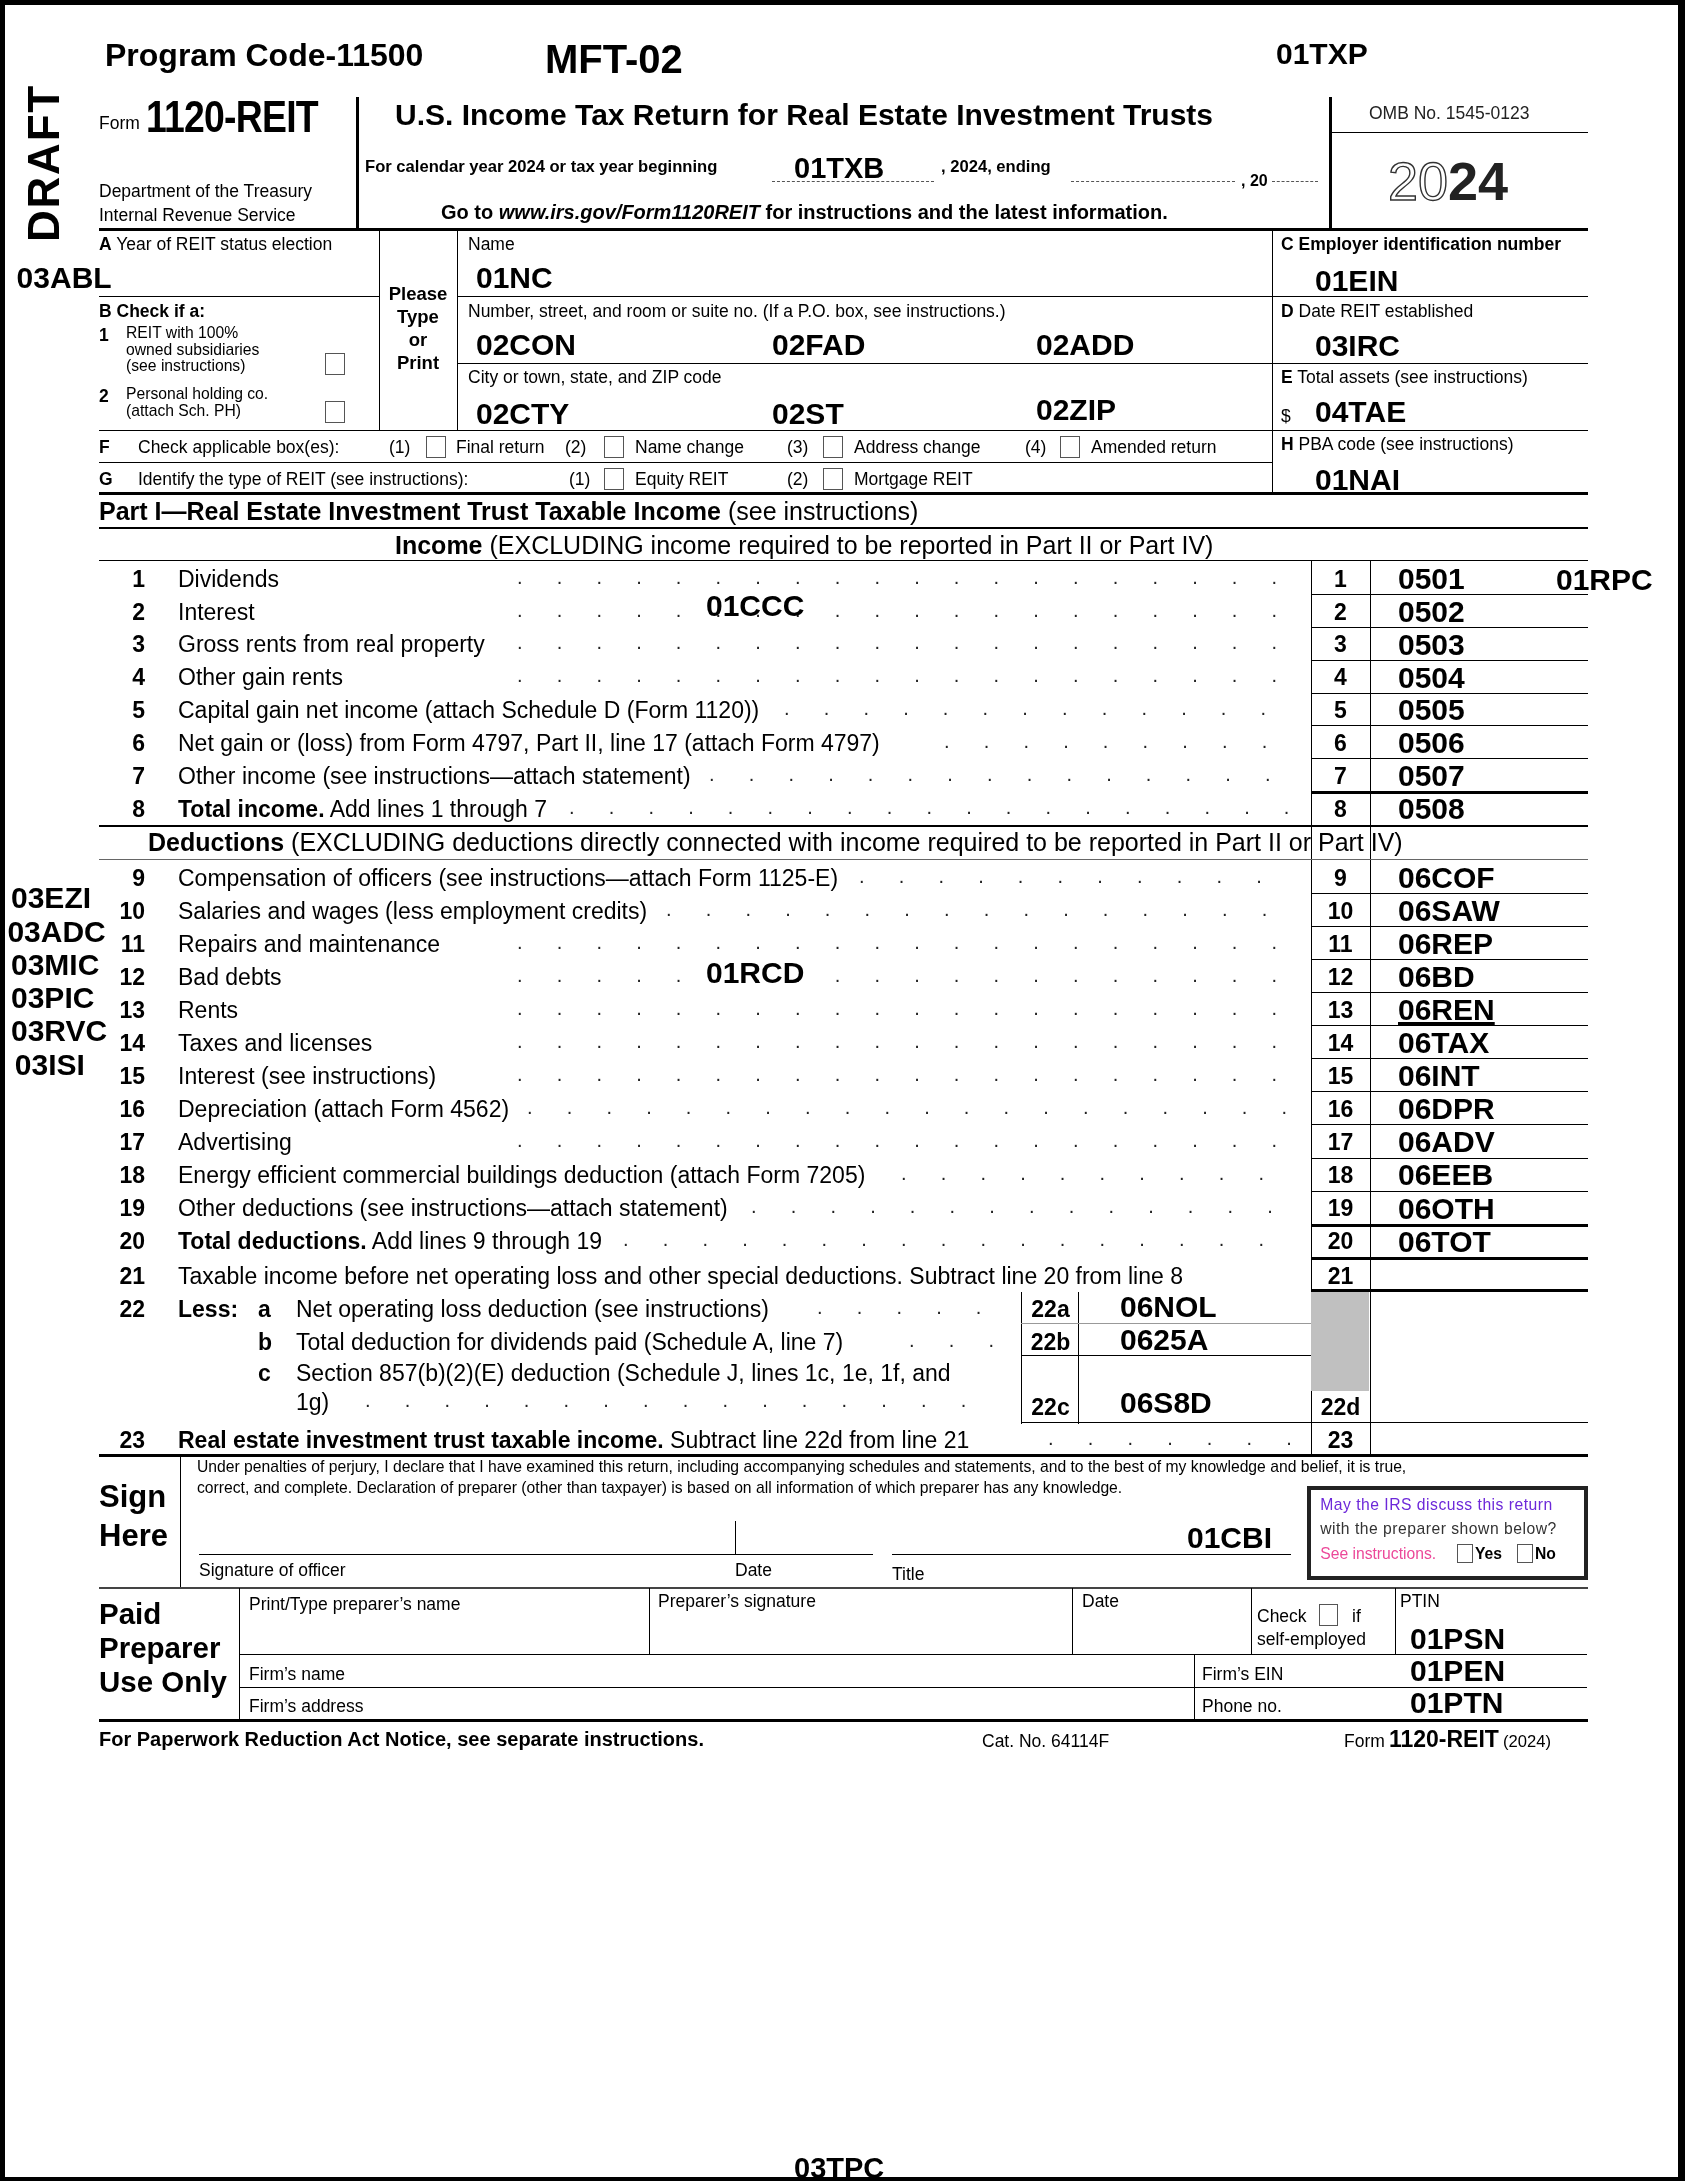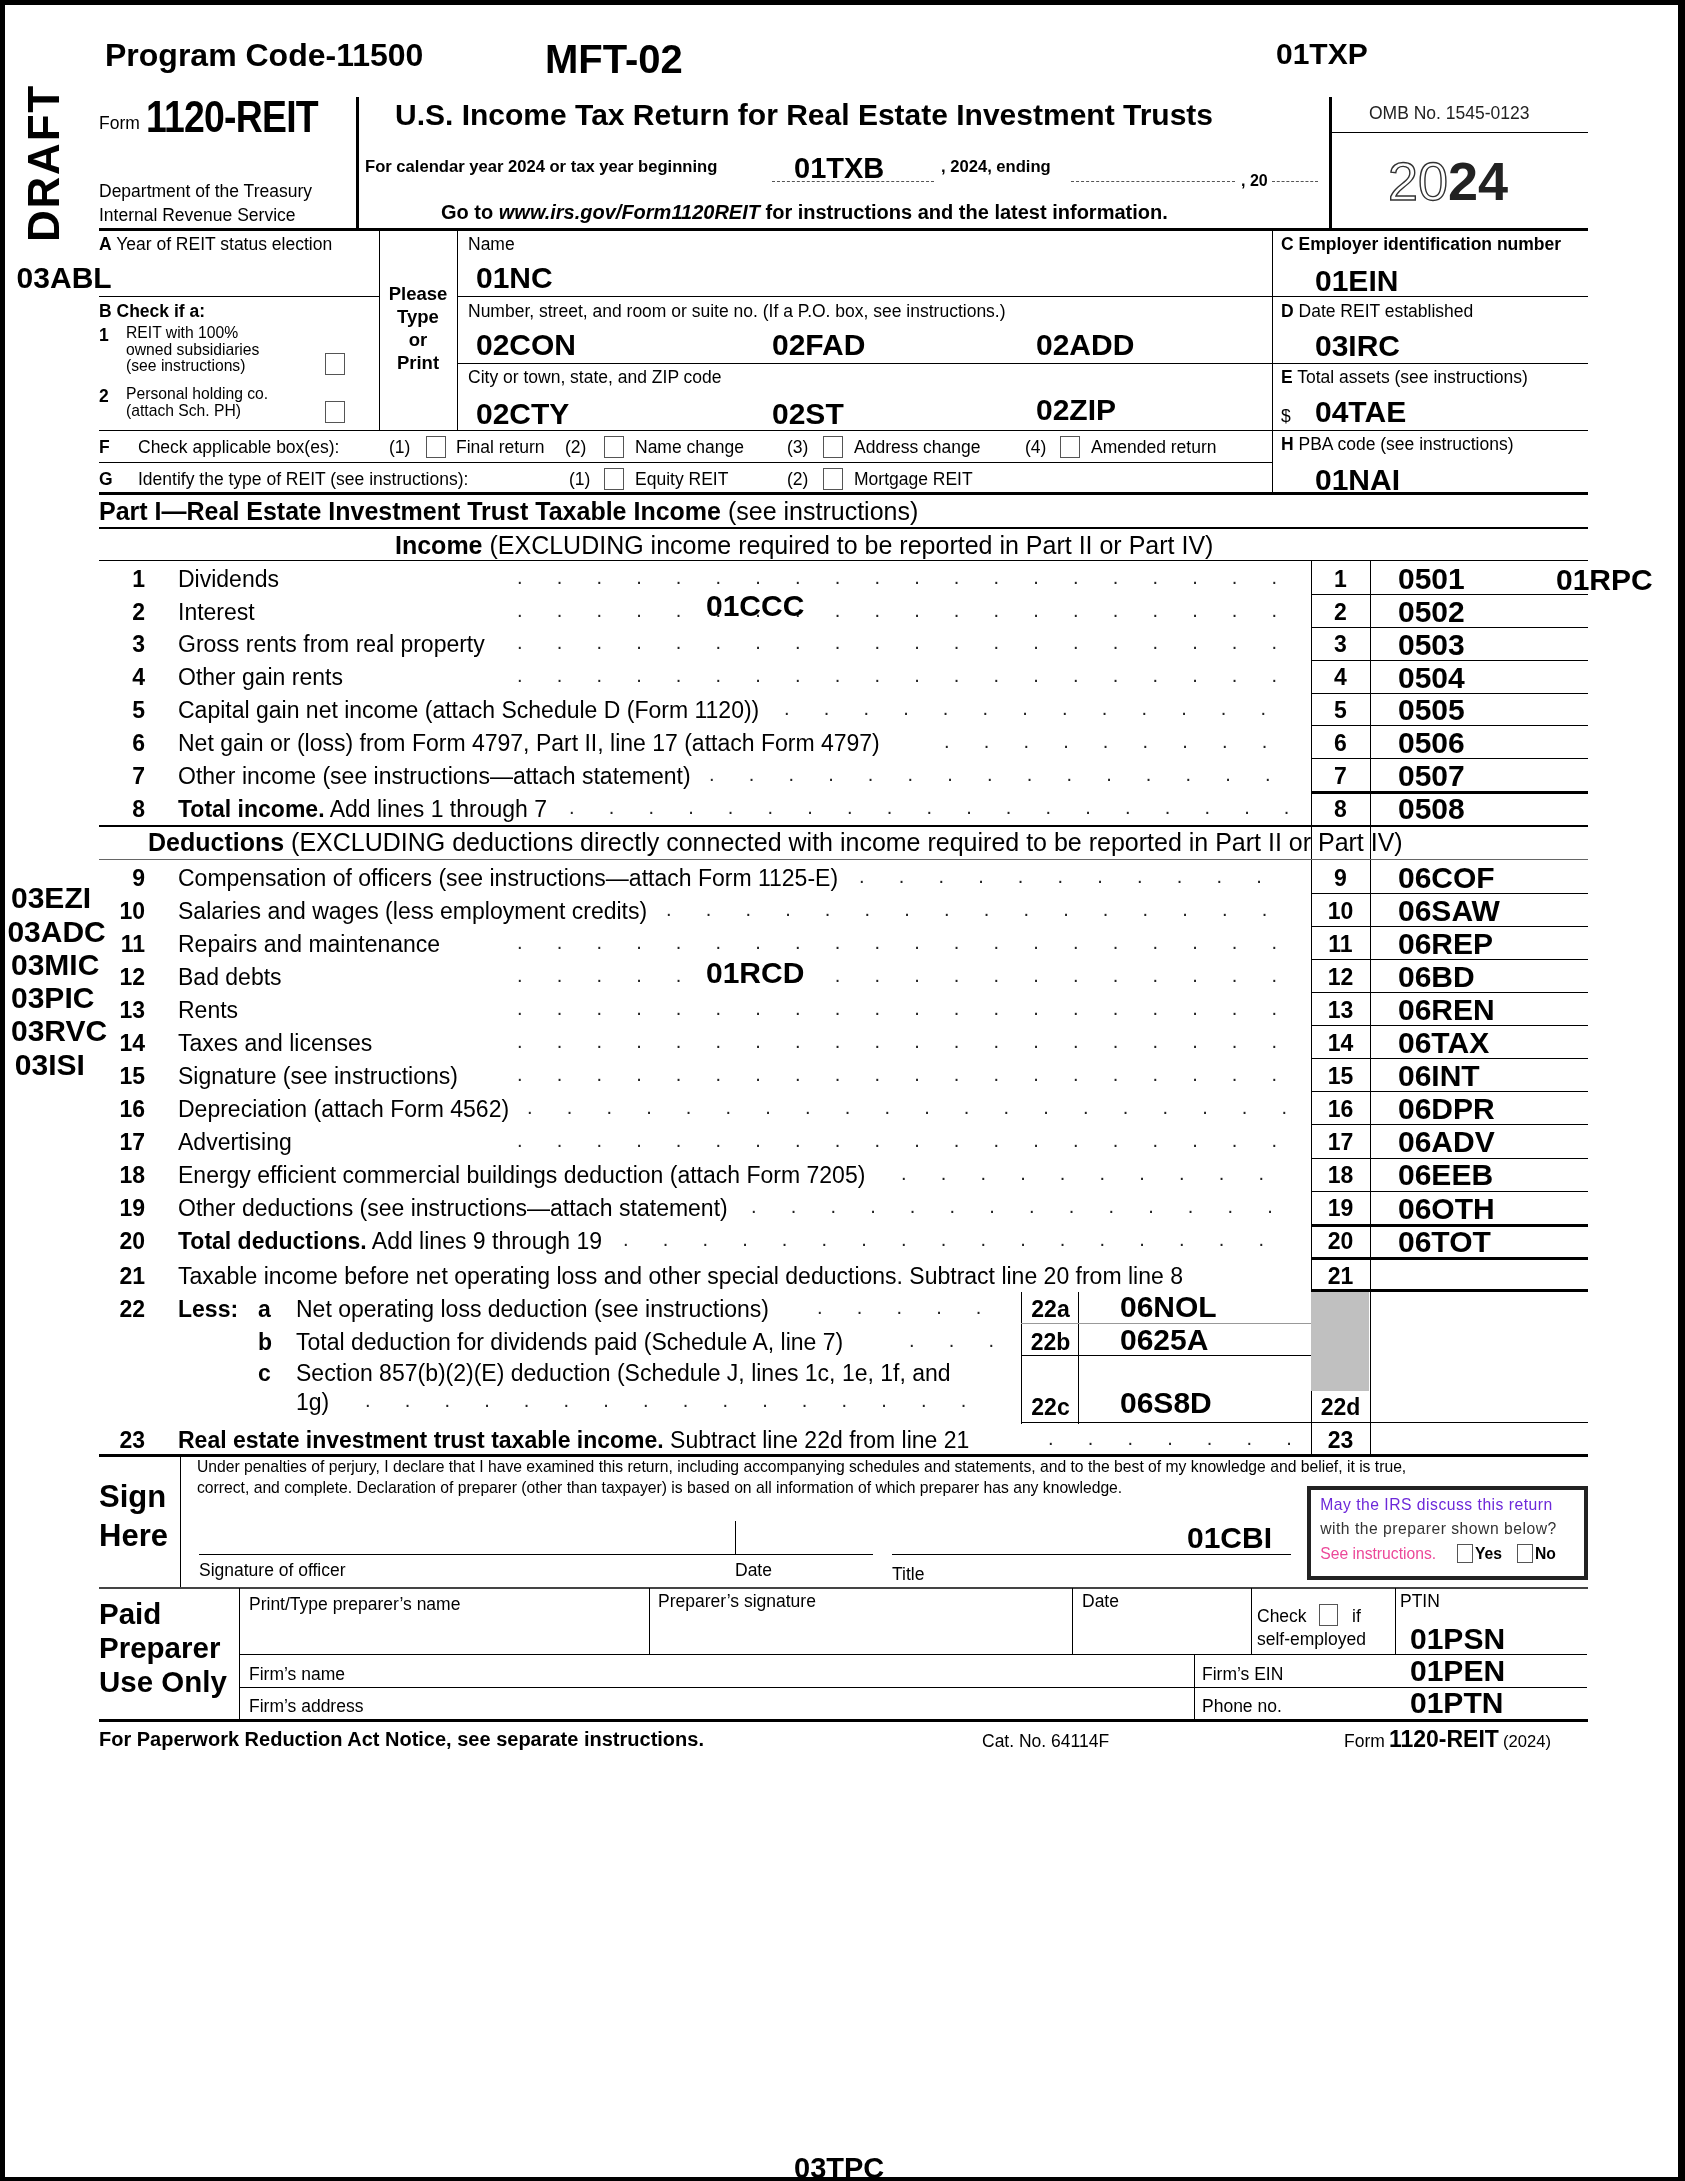--- a/index.html
+++ b/index.html
@@ -228,30 +228,30 @@
     <div class="rownum" style="left: 103px; top: 964px;">12</div>
     <div class="rowtxt" style="left: 178px; top: 964px;"><b></b><span>Bad debts</span></div>
     <div class="dots" style="top: 964px; left: 517px; width: 780px;">. . . . . . . . . . . . . . . . . . . . . . . . . . . . . . . . . . . . . . . . . . . . . . . . . . . . . . . . . . . . </div>
     <div class="lnum" style="left: 1311px; top: 964px;">12</div>
     <div class="amt" style="left: 1398px; top: 960px;">06BD</div>
     <div class="hl" style="left: 1311px; top: 992px; width: 277px; height: 1.4px;"></div>
     <div class="rownum" style="left: 103px; top: 997px;">13</div>
     <div class="rowtxt" style="left: 178px; top: 997px;"><b></b><span>Rents</span></div>
     <div class="dots" style="top: 997px; left: 517px; width: 780px;">. . . . . . . . . . . . . . . . . . . . . . . . . . . . . . . . . . . . . . . . . . . . . . . . . . . . . . . . . . . . </div>
     <div class="lnum" style="left: 1311px; top: 997px;">13</div>
-    <div class="amt" style="left: 1398px; top: 993px;">06REN</div>
+    <div class="amt" style="left: 1398px; top: 993px; text-decoration: underline;">06REN</div>
     <div class="hl" style="left: 1311px; top: 1025px; width: 277px; height: 1.4px;"></div>
     <div class="rownum" style="left: 103px; top: 1030px;">14</div>
     <div class="rowtxt" style="left: 178px; top: 1030px;"><b></b><span>Taxes and licenses</span></div>
     <div class="dots" style="top: 1030px; left: 517px; width: 780px;">. . . . . . . . . . . . . . . . . . . . . . . . . . . . . . . . . . . . . . . . . . . . . . . . . . . . . . . . . . . . </div>
     <div class="lnum" style="left: 1311px; top: 1030px;">14</div>
     <div class="amt" style="left: 1398px; top: 1026px;">06TAX</div>
     <div class="hl" style="left: 1311px; top: 1058px; width: 277px; height: 1.4px;"></div>
     <div class="rownum" style="left: 103px; top: 1063px;">15</div>
-    <div class="rowtxt" style="left: 178px; top: 1063px;"><b></b><span>Signature (see instructions)</span></div>
+    <div class="rowtxt" style="left: 178px; top: 1063px;"><b></b><span>Interest (see instructions)</span></div>
     <div class="dots" style="top: 1063px; left: 517px; width: 780px;">. . . . . . . . . . . . . . . . . . . . . . . . . . . . . . . . . . . . . . . . . . . . . . . . . . . . . . . . . . . . </div>
     <div class="lnum" style="left: 1311px; top: 1063px;">15</div>
     <div class="amt" style="left: 1398px; top: 1059px;">06INT</div>
     <div class="hl" style="left: 1311px; top: 1091px; width: 277px; height: 1.4px;"></div>
     <div class="rownum" style="left: 103px; top: 1096px;">16</div>
     <div class="rowtxt" style="left: 178px; top: 1096px;"><b></b><span>Depreciation (attach Form 4562)</span></div>
     <div class="dots" style="top: 1096px; left: 527px; width: 770px;">. . . . . . . . . . . . . . . . . . . . . . . . . . . . . . . . . . . . . . . . . . . . . . . . . . . . . . . . . . . . </div>
     <div class="lnum" style="left: 1311px; top: 1096px;">16</div>
     <div class="amt" style="left: 1398px; top: 1092px;">06DPR</div>
     <div class="hl" style="left: 1311px; top: 1124px; width: 277px; height: 1.4px;"></div>

